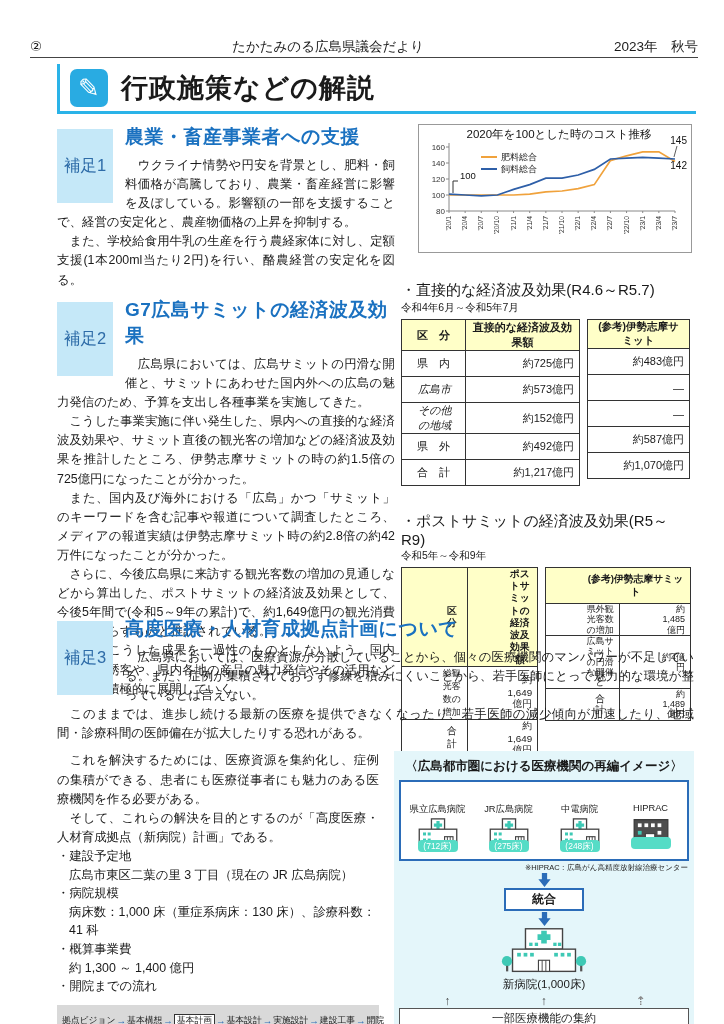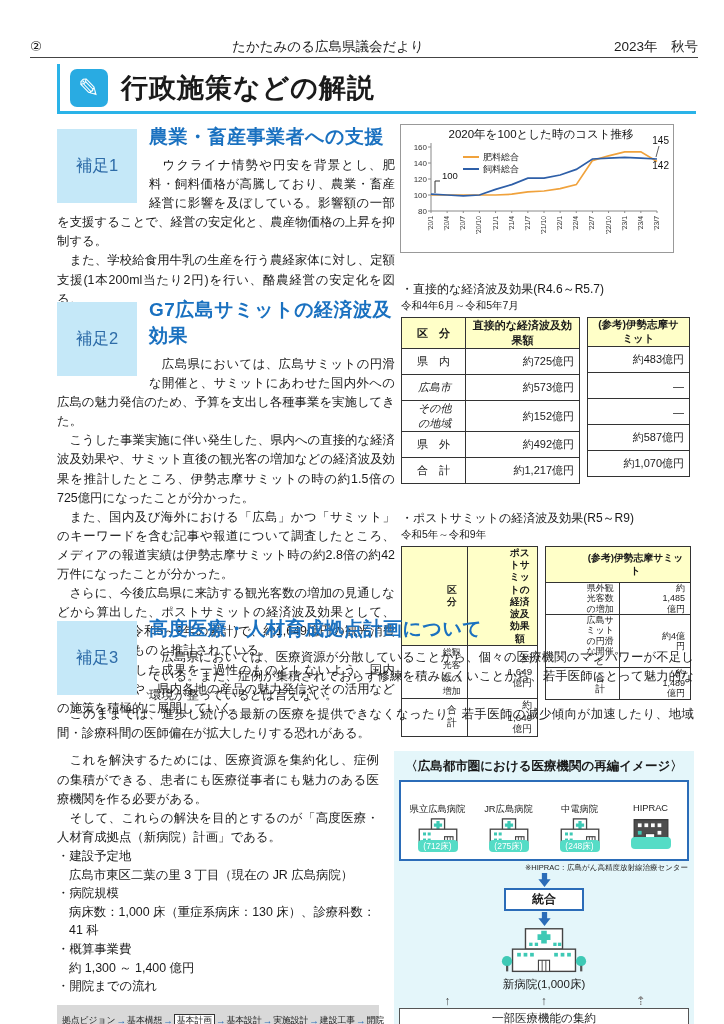--- a/index.html
+++ b/index.html
@@ -12,31 +12,31 @@
   .rule { top:57px; left:30px; right:26px; height:1px; background:#444; }
 
   
   .banner { top:64px; left:57px; right:28px; height:50px; border-left:3px solid #2ab3e8;
     border-bottom:3px solid #2ab3e8; display:flex; align-items:center; gap:13px; padding-left:10px; }
   .pencil-badge { width:38px; height:38px; background:#29abe2; border-radius:7px; display:flex;
     align-items:center; justify-content:center; color:#fff; font-size:26px; line-height:1; }
   .banner-title { font-size:27px; font-weight:600; letter-spacing:1px; }
 
   
-  .suppl-box { float:left; width:80px; height:74px; background:#c5e8f8; color:#2e6ca8;
+  .suppl-box { float:left; width:56px; height:74px; background:#c5e8f8; color:#2e6ca8;
     font-size:16.5px; display:flex; align-items:center; justify-content:center; margin:5px 12px 4px 0; }
   .sec-title { font-size:19px; color:#1a71c0; font-weight:600; margin:0 0 6px 0; letter-spacing:.5px; }
   .body-p { font-size:12.4px; line-height:1.54; text-align:justify; }
 
   .sec1 { top:124px; left:57px; width:338px; }
-  .chart-frame { top:124px; left:400px; width:274px; height:129px; border:1px solid #999; background:#fff; }
+  .chart-frame { top:124px; left:418px; width:274px; height:129px; border:1px solid #999; background:#fff; }
 
   .sec2 { top:297px; left:57px; width:338px; }
   .sec2-right { top:281px; left:401px; width:290px; }
-  .tcap { font-size:12px; }
+  .tcap { font-size:15px; }
   .tsub { font-size:10.5px; margin:1px 0 4px; }
   table { border-collapse:collapse; }
   .jt th, .jt td { border:1px solid #333; font-size:11px; padding:0 5px; }
   .jt th { background:#ffffc8; font-weight:600; text-align:center; }
   .jt td.lbl { text-align:center; }
   .jt td.lbl.ind { text-align:left; padding-left:16px;font-style:italic; }
   .jt td.val { text-align:right; }
   .tables-row { display:flex; gap:7px; align-items:flex-start; }
   .t1 tr { height:26px; }  .t1 th { height:25px; }
   .t1 .c-lbl { width:64px; } .t1 .c-val { width:114px; } .t1r .c-ref { width:102px; font-size:10.5px; }

